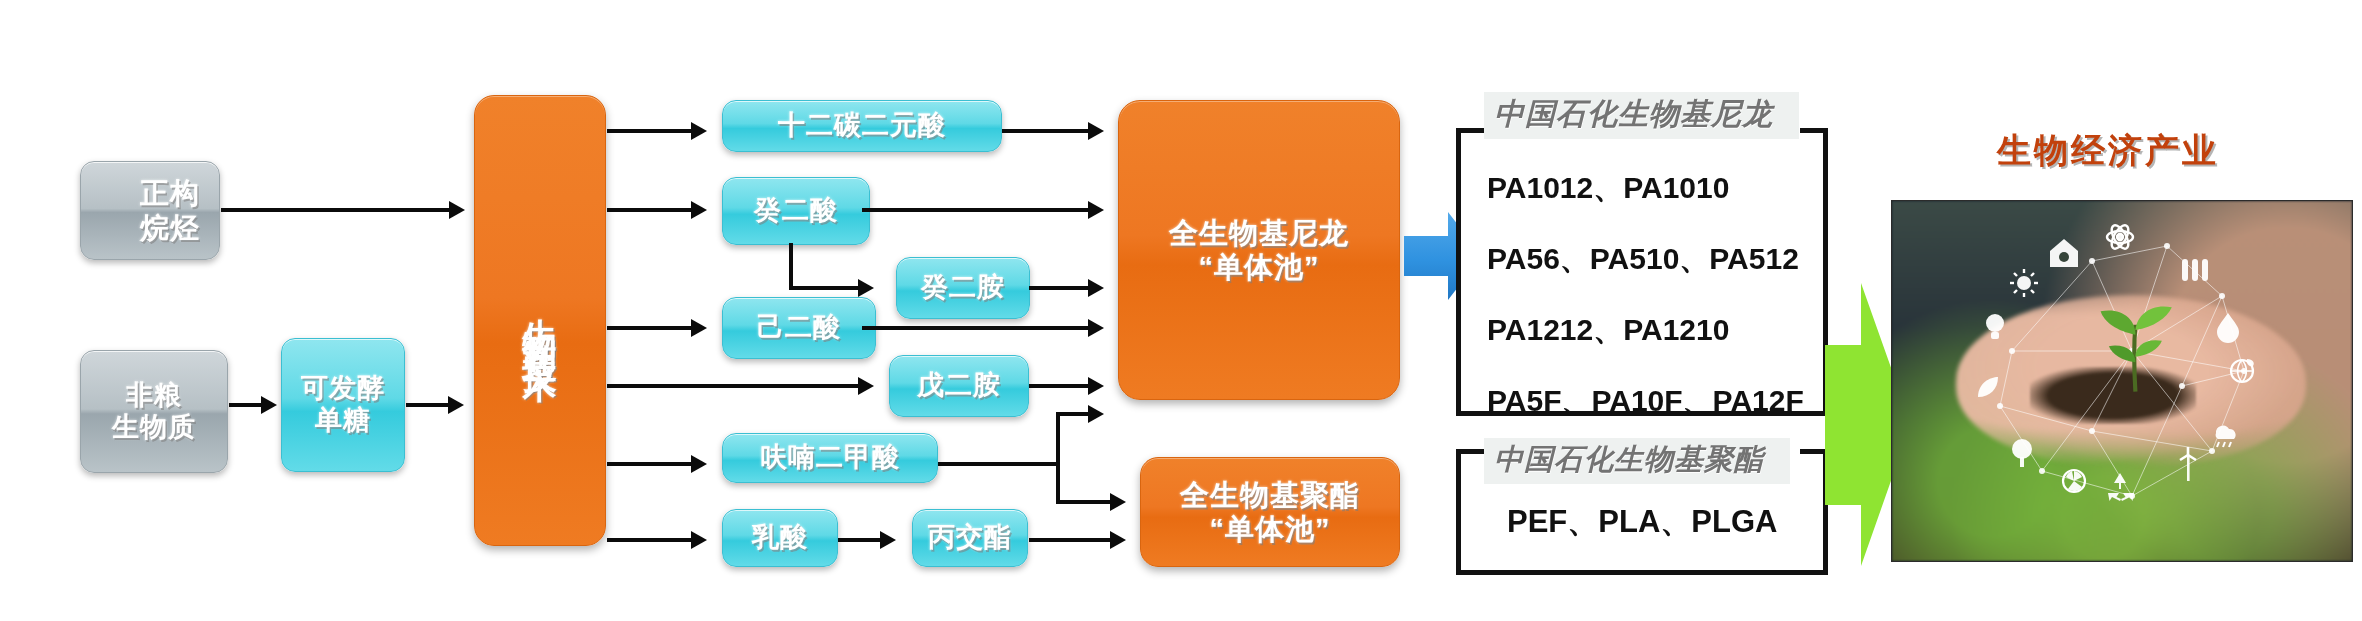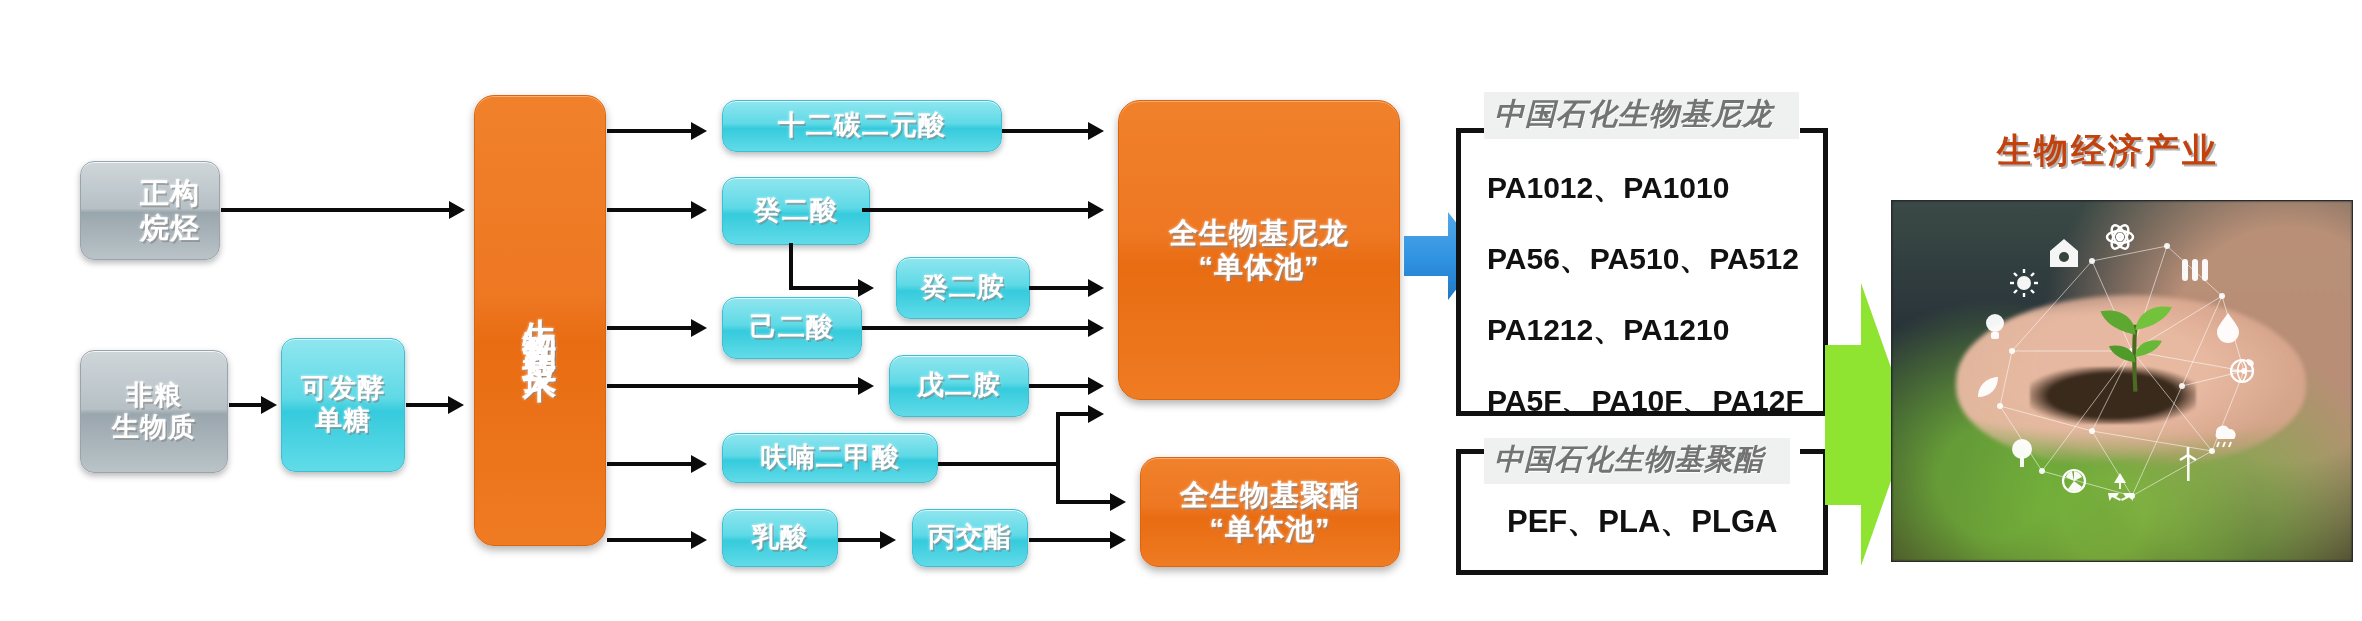--- a/index.html
+++ b/index.html
@@ -172,21 +172,21 @@
   </div>
 
   <div class="node cyan" style="left:722px;top:177px;width:148px;height:68px;font-size:27px;">
     <span>癸二酸</span>
   </div>
 
   <div class="node cyan" style="left:889px;top:257px;width:134px;height:62px;font-size:27px;margin-left:7px;">
     <span>癸二胺</span>
   </div>
 
-  <div class="node cyan" style="left:722px;top:297px;width:140px;height:62px;font-size:27px;font-family:Liberation Serif, serif;">
+  <div class="node cyan" style="left:722px;top:297px;width:154px;height:62px;font-size:27px;font-family:Liberation Serif, serif;">
     <span>己二酸</span>
   </div>
 
   <div class="node cyan" style="left:889px;top:355px;width:140px;height:62px;font-size:27px;">
     <span>戊二胺</span>
   </div>
 
   <div class="node cyan" style="left:722px;top:433px;width:216px;height:50px;font-size:27px;">
     <span>呋喃二甲酸</span>
   </div>

